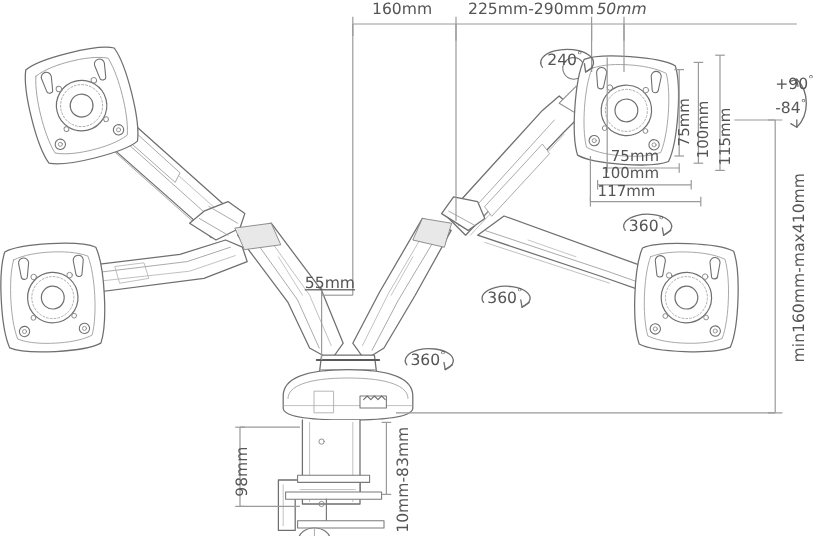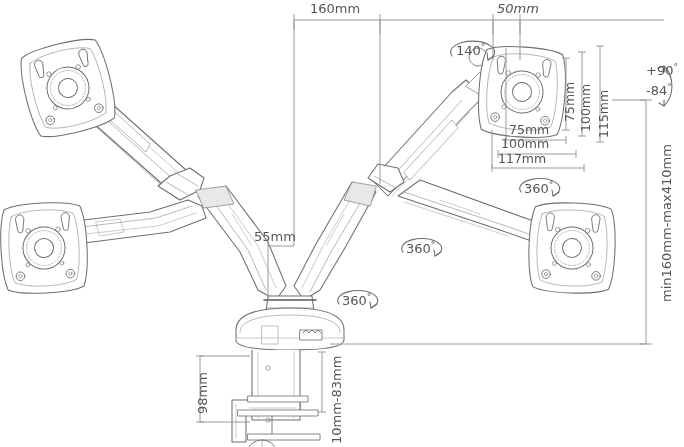--- a/index.html
+++ b/index.html
@@ -251,39 +251,40 @@
       <path d="M 339,304 a20,10 0 1 1 32,4"></path>
       <path d="M 371,308 l -1,-6 M 371,308 l 6,-4"></path>
 
       <path d="M 664,66 a22,26 0 0 1 0,40"></path>
       <path d="M 664,66 l -6,2 M 664,66 l 1,6"></path>
       <path d="M 664,106 l -5,-3 M 664,106 l 0,-6"></path>
     </g>
   </svg>
 
   <div class="lbl" style="left:310px;top:2px;">160mm</div>
+  <div class="lbl" style="left:390px;top:2px;">225mm-290mm</div>
   <div class="lbl" style="left:497px;top:2px;font-style:italic;">50mm</div>
 
-  <div class="lbl" style="left:254px;top:230px;">55mm</div>
+  <div class="lbl" style="left:254px;top:230px;text-decoration:underline;">55mm</div>
 
   <div class="lbl sm" style="left:509px;top:124px;">75mm</div>
   <div class="lbl sm" style="left:501px;top:138px;">100mm</div>
   <div class="lbl sm" style="left:498px;top:153px;text-align:center;">117mm</div>
 
   <div class="lbl sm vert rot90" style="left:564px;top:122px;">75mm</div>
   <div class="lbl sm vert rot90" style="left:580px;top:132px;">100mm</div>
   <div class="lbl sm vert rot90" style="left:598px;top:138px;">115mm</div>
 
   <div class="lbl vert rot90" style="left:660px;top:302px;">min160mm-max410mm</div>
 
   <div class="lbl vert rot90" style="left:196px;top:414px;">98mm</div>
   <div class="lbl vert rot90" style="left:330px;top:444px;">10mm-83mm</div>
 
   <div class="deg" style="left:456px;top:42px;">
-    <span>140</span><span style="font-size:9px;vertical-align:super;">°</span>
+    <span>240</span><span style="font-size:9px;vertical-align:super;">°</span>
   </div>
   <div class="deg" style="left:524px;top:180px;">
     <span>360</span><span style="font-size:9px;vertical-align:super;">°</span>
   </div>
   <div class="deg" style="left:406px;top:240px;">
     <span>360</span><span style="font-size:9px;vertical-align:super;">°</span>
   </div>
   <div class="deg" style="left:342px;top:292px;">
     <span>360</span><span style="font-size:9px;vertical-align:super;">°</span>
   </div>

